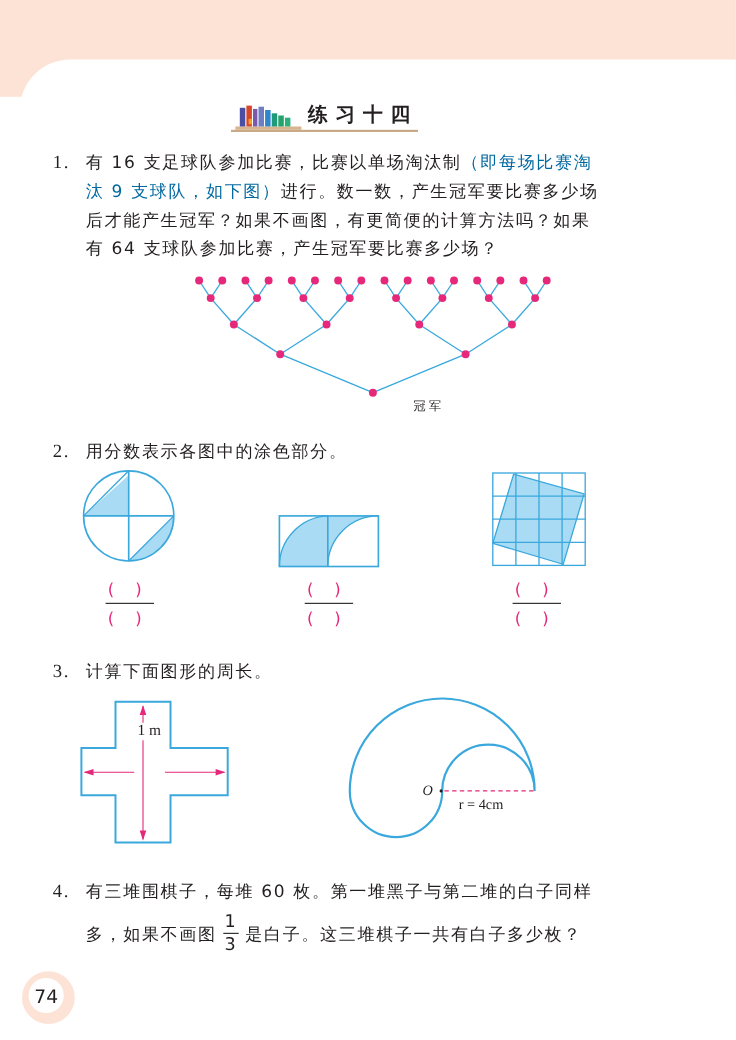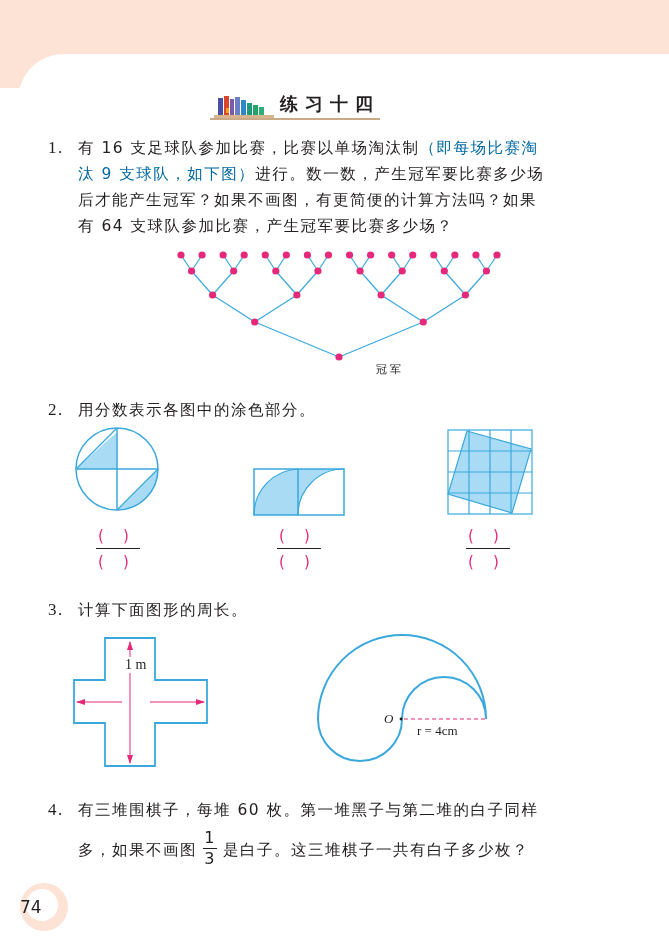--- a/index.html
+++ b/index.html
@@ -14,21 +14,21 @@
   .books { position:absolute; left:4px; top:4px; width:60px; height:24px; }
   .q { position:absolute; font-size:15.5px; line-height:26px; letter-spacing:1.5px; }
   .q .num { position:absolute; left:-30px; top:0; font-family:"Liberation Serif", serif; font-size:17px; }
   .pink { color:#0369a1; }
   .frac-blank { position:absolute; width:44px; height:44px; }
   .frac-blank .p { position:absolute; color:#e6287a; font-size:15px; }
   .frac-blank .bar { position:absolute; left:0; top:21px; width:44px; height:1.2px; background:#231f20; }
   .page-num { position:absolute; left:20px; top:883px; width:48px; height:48px; border-radius:50%;
               background:#fde3d6; }
   .page-num-inner { position:absolute; left:6px; top:6px; width:32px; height:32px; border-radius:50%; background:#fff; }
-  .page-num-text { position:absolute; left:0; top:8px; width:44px; font-size:17px; color:#231f20; }
+  .page-num-text { position:absolute; left:0; top:8px; width:44px; text-align:center; font-size:17px; color:#231f20; }
   svg { position:absolute; overflow:visible; }
   .fracinline { display:inline-block; vertical-align:middle; text-align:center; margin:0 6px; position:relative; top:-2px; }
   .fracinline span { display:block; font-size:16px; line-height:18px; }
   .fracinline .fl { width:14px; height:1.2px; background:#231f20; margin:1px auto; }
 </style>
 </head>
 <body>
 
 <div class="top-band"></div>
 <div class="top-curve"></div>

